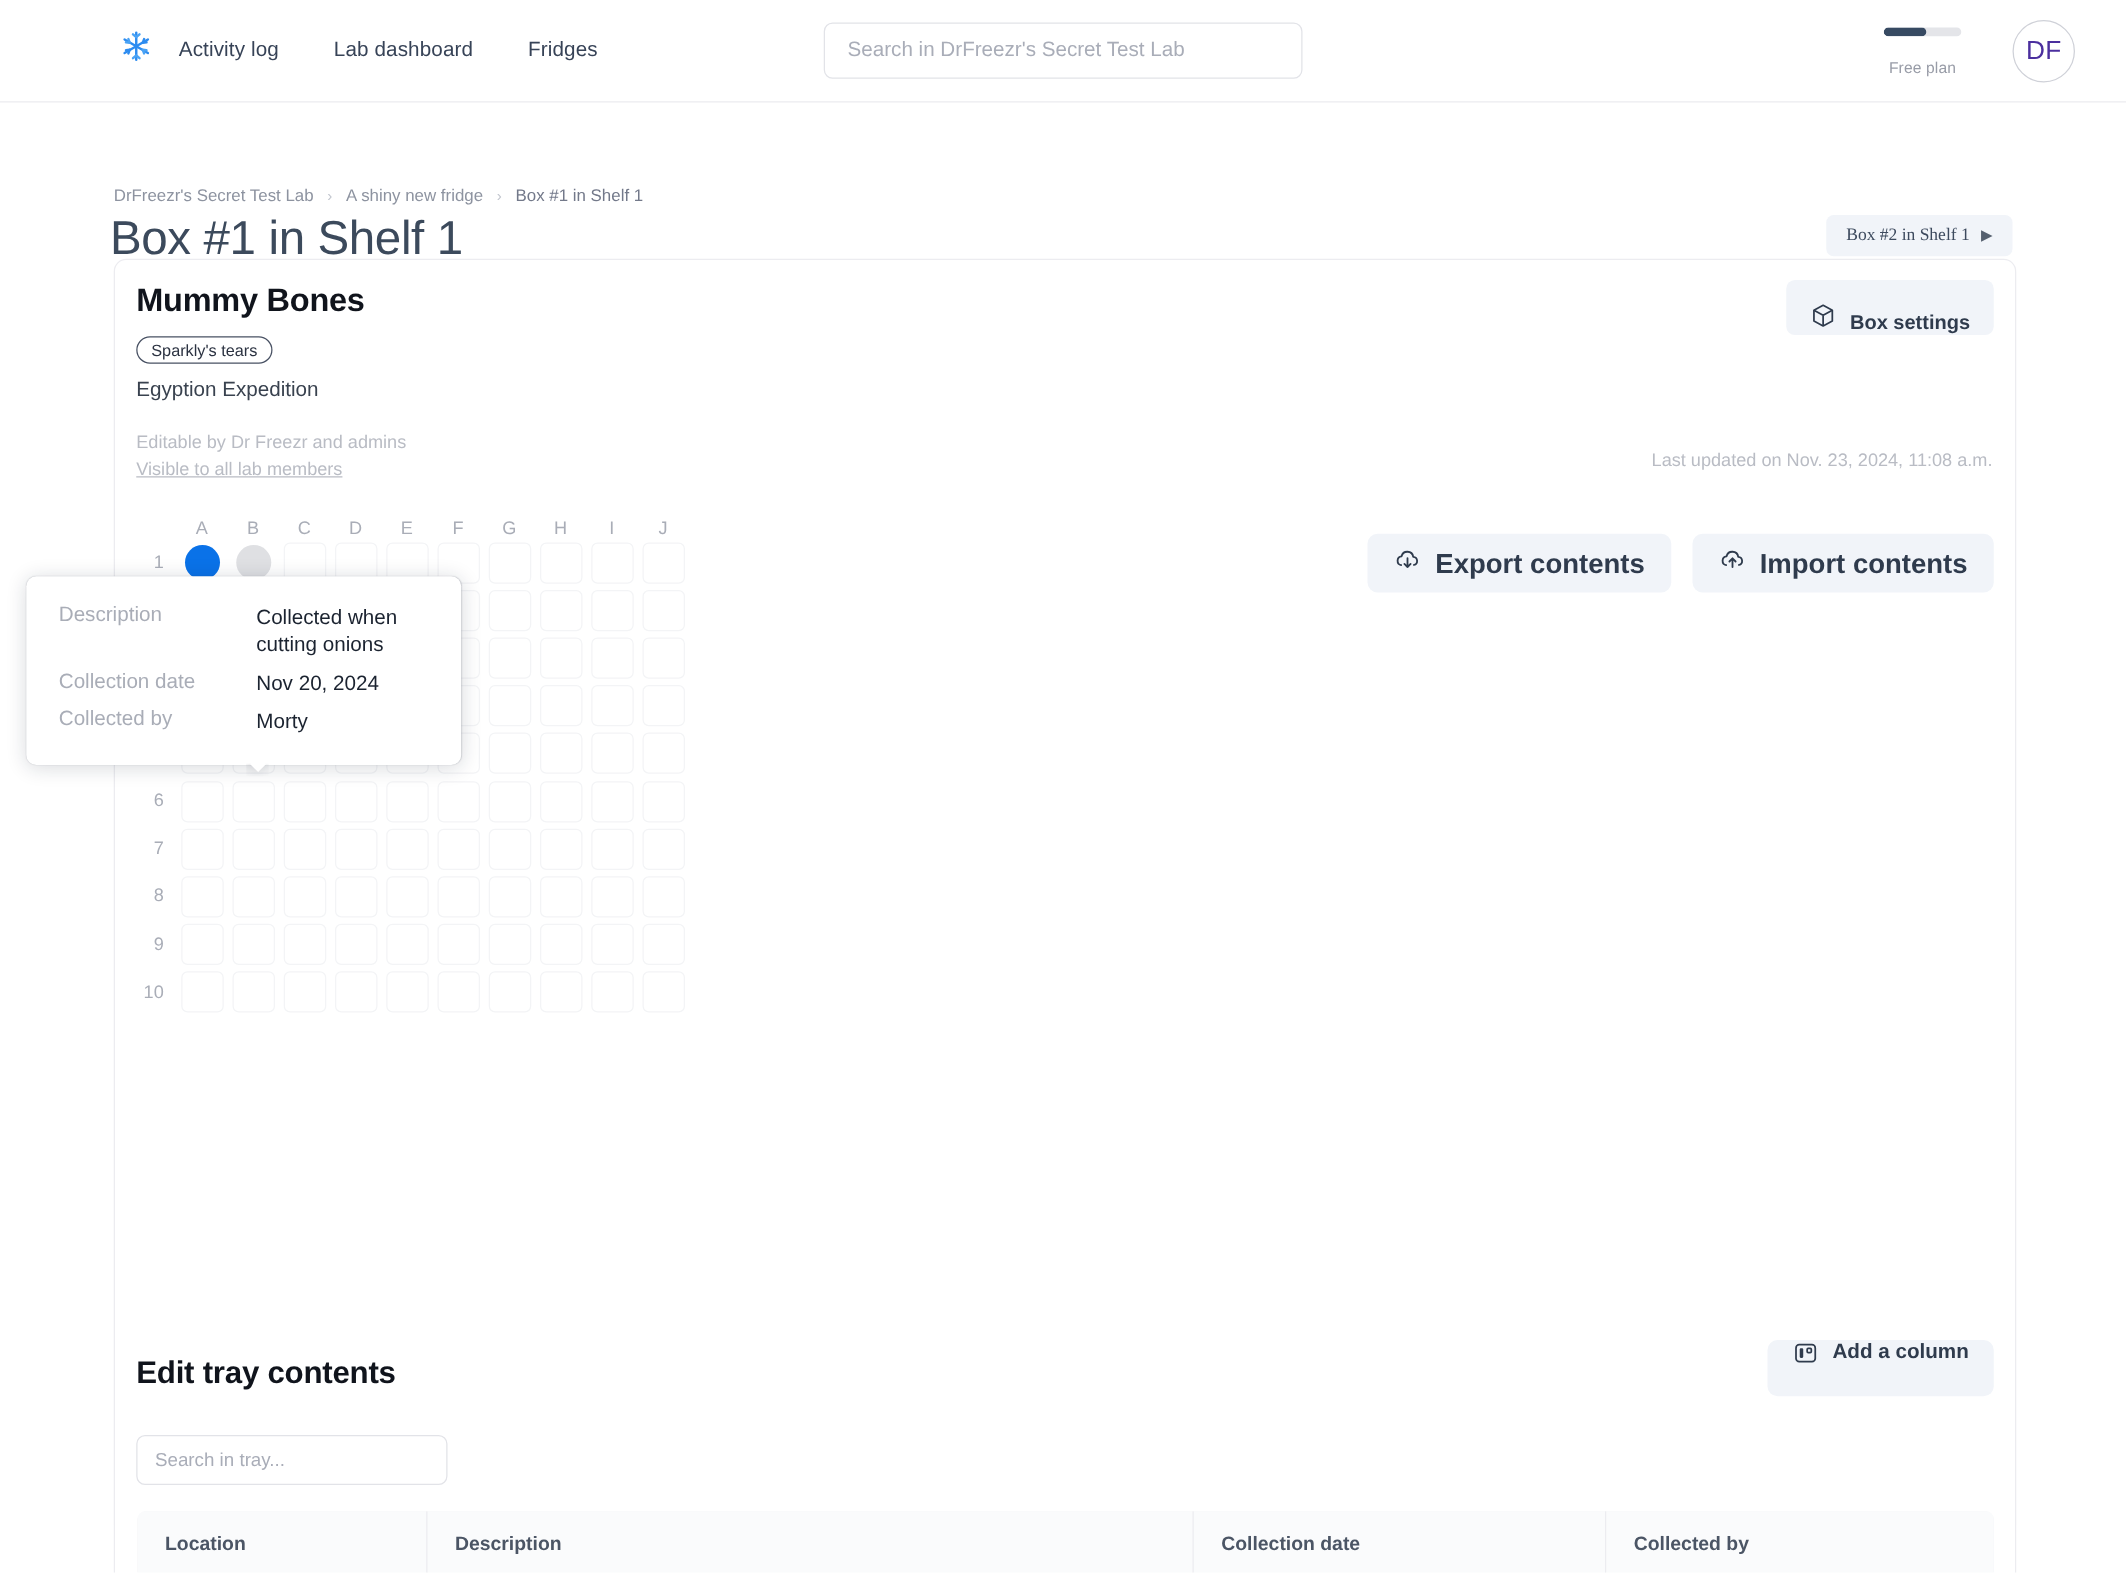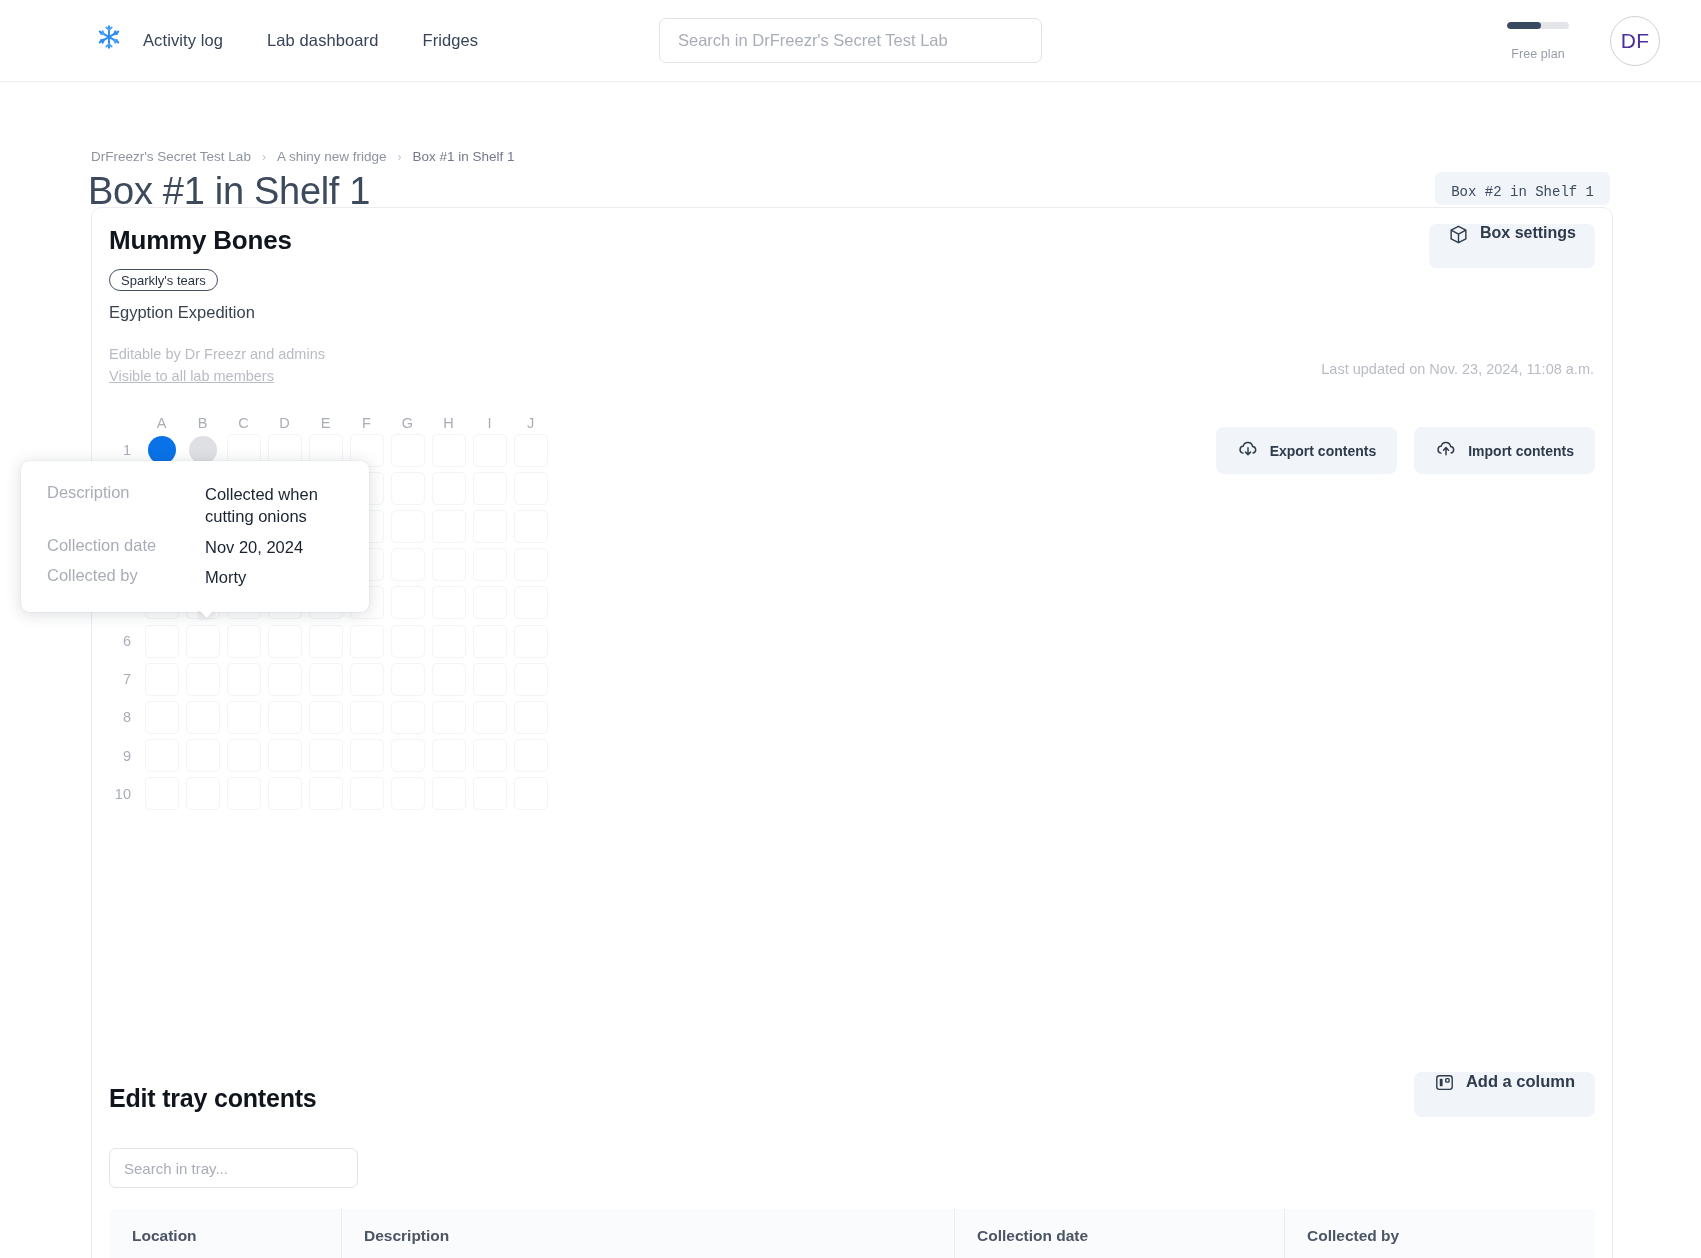--- a/index.html
+++ b/index.html
@@ -98,30 +98,29 @@
     font-size: 38px;
     font-weight: 400;
     color: #3c4a5c;
     letter-spacing: -.3px;
   }
 
   .next-box-btn {
     position: absolute;
     right: 91px; top: 90px;
     height: 33px;
-    padding: 12px 16px;
+    padding: 0 16px;
     border: none;
     border-radius: 6px;
     background: #f1f4f9;
     color: #3d4a5e;
     font-size: 14px;
-    font-family: Liberation Mono, monospace;
+    font-family: Liberation Serif, serif;
     display: flex; align-items: center; gap: 9px;
     cursor: pointer;
-    flex-direction: column;
   }
   .next-box-btn .tri { font-size: 12px; color: #55606f; }
 
   
   .card {
     position: absolute;
     left: 91px; top: 125px;
     width: 1522px;
     min-height: 1133px;
     border: 1px solid #ececf0;
@@ -171,21 +170,21 @@
   .box-settings-btn {
     position: absolute;
     right: 17px; top: 16px;
     height: 44px;
     padding: 0 19px;
     border: none; border-radius: 7px;
     background: #f1f4f9;
     color: #2f3b4d;
     font-size: 16px; font-weight: bold;
     font-family: "Liberation Sans", sans-serif;
-    display: flex; align-items: flex-start; gap: 11px;
+    display: flex; align-items: flex-end; gap: 11px;
     cursor: pointer;
   }
 
   .last-updated {
     position: absolute;
     right: 18px; top: 153px;
     font-size: 14.5px;
     color: #b9bcc4;
   }
 
@@ -193,21 +192,21 @@
     position: absolute;
     right: 17px; top: 219px;
     display: flex; gap: 17px;
   }
   .io-btn {
     height: 47px;
     padding: 0 21px;
     border: none; border-radius: 8px;
     background: #f1f4f9;
     color: #2f3b4d;
-    font-size: 14px; font-weight: bold;
+    font-size: 22px; font-weight: bold;
     font-family: "Liberation Sans", sans-serif;
     display: flex; align-items: center; gap: 11px;
     cursor: pointer;
   }
 
   
   .tray {
     position: absolute;
     left: 17px; top: 195px;
   }

